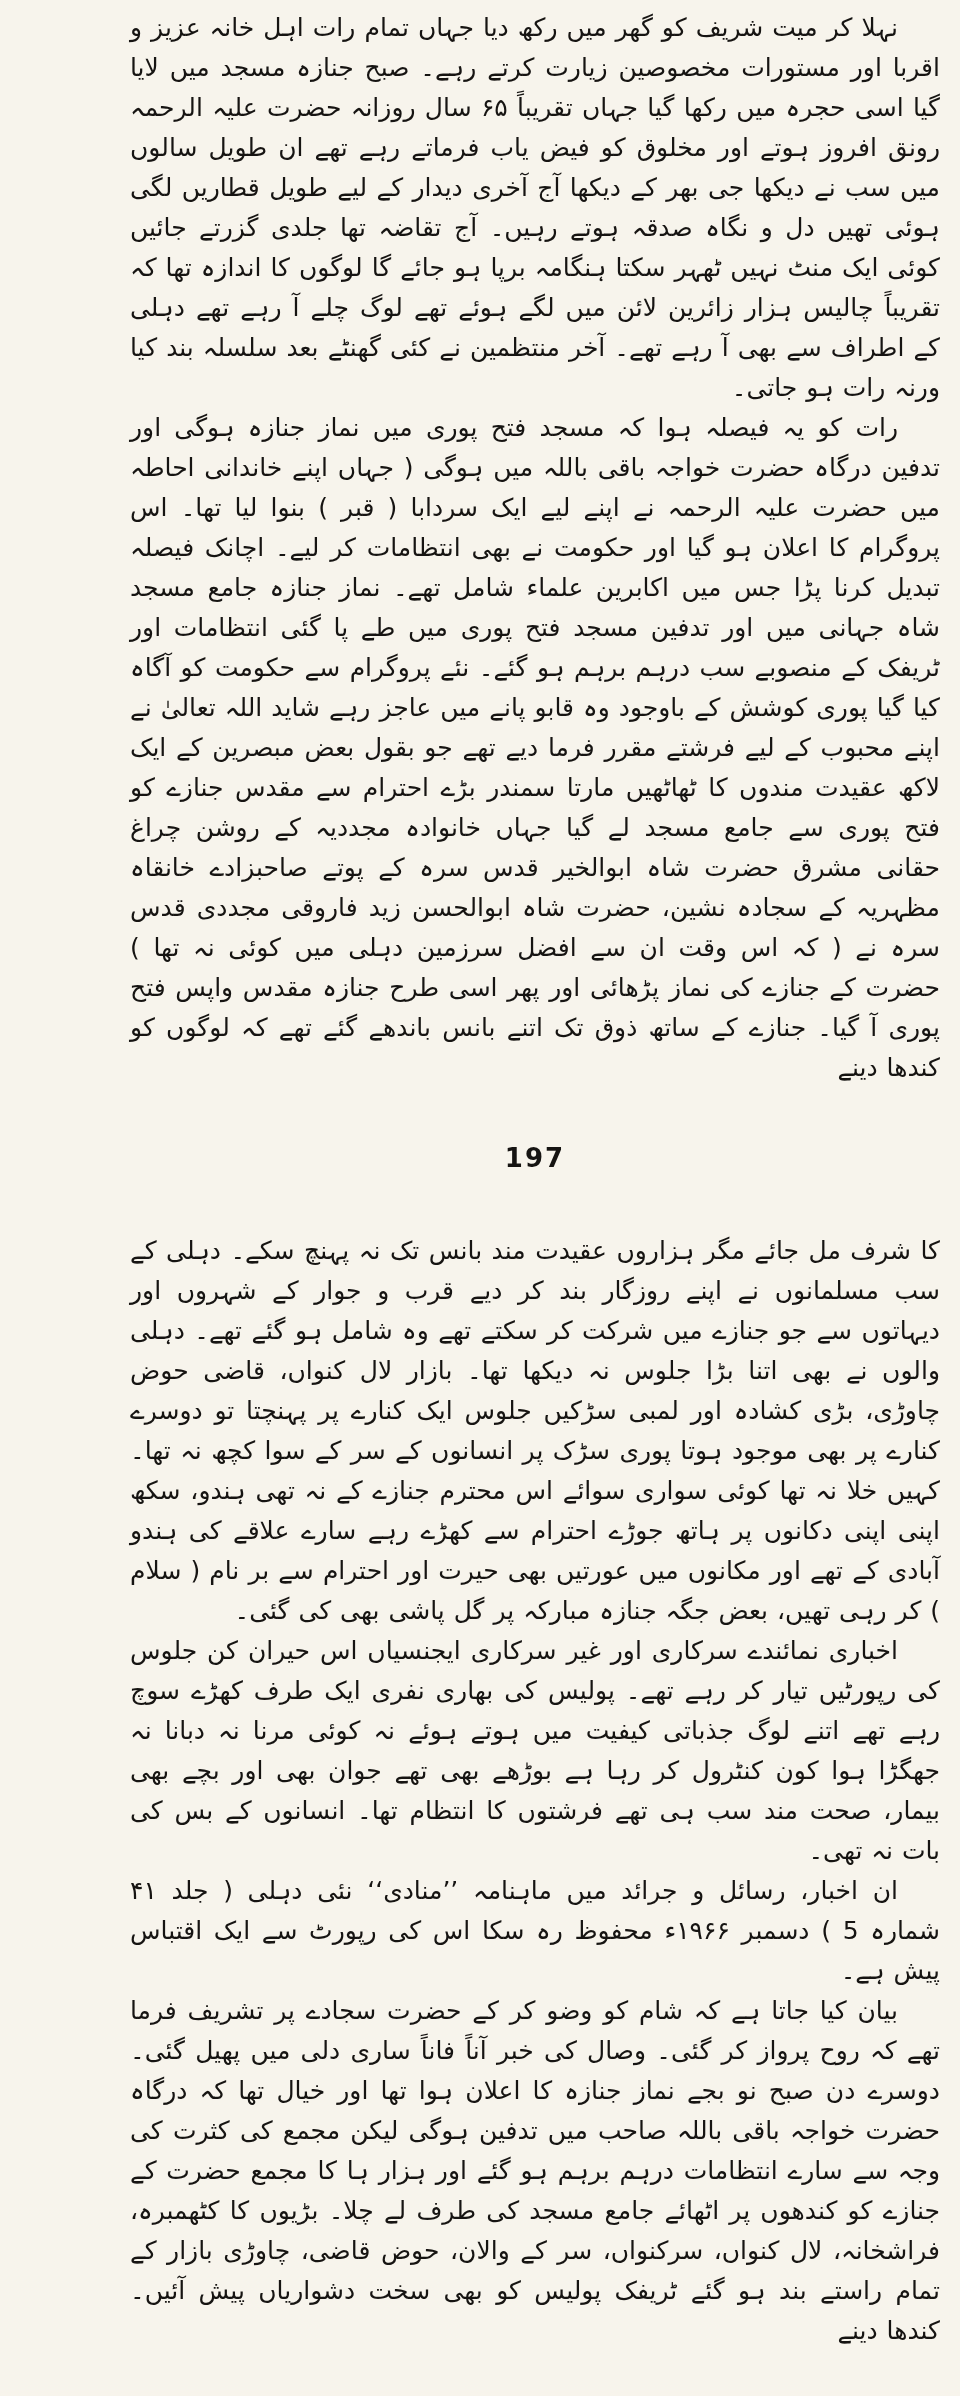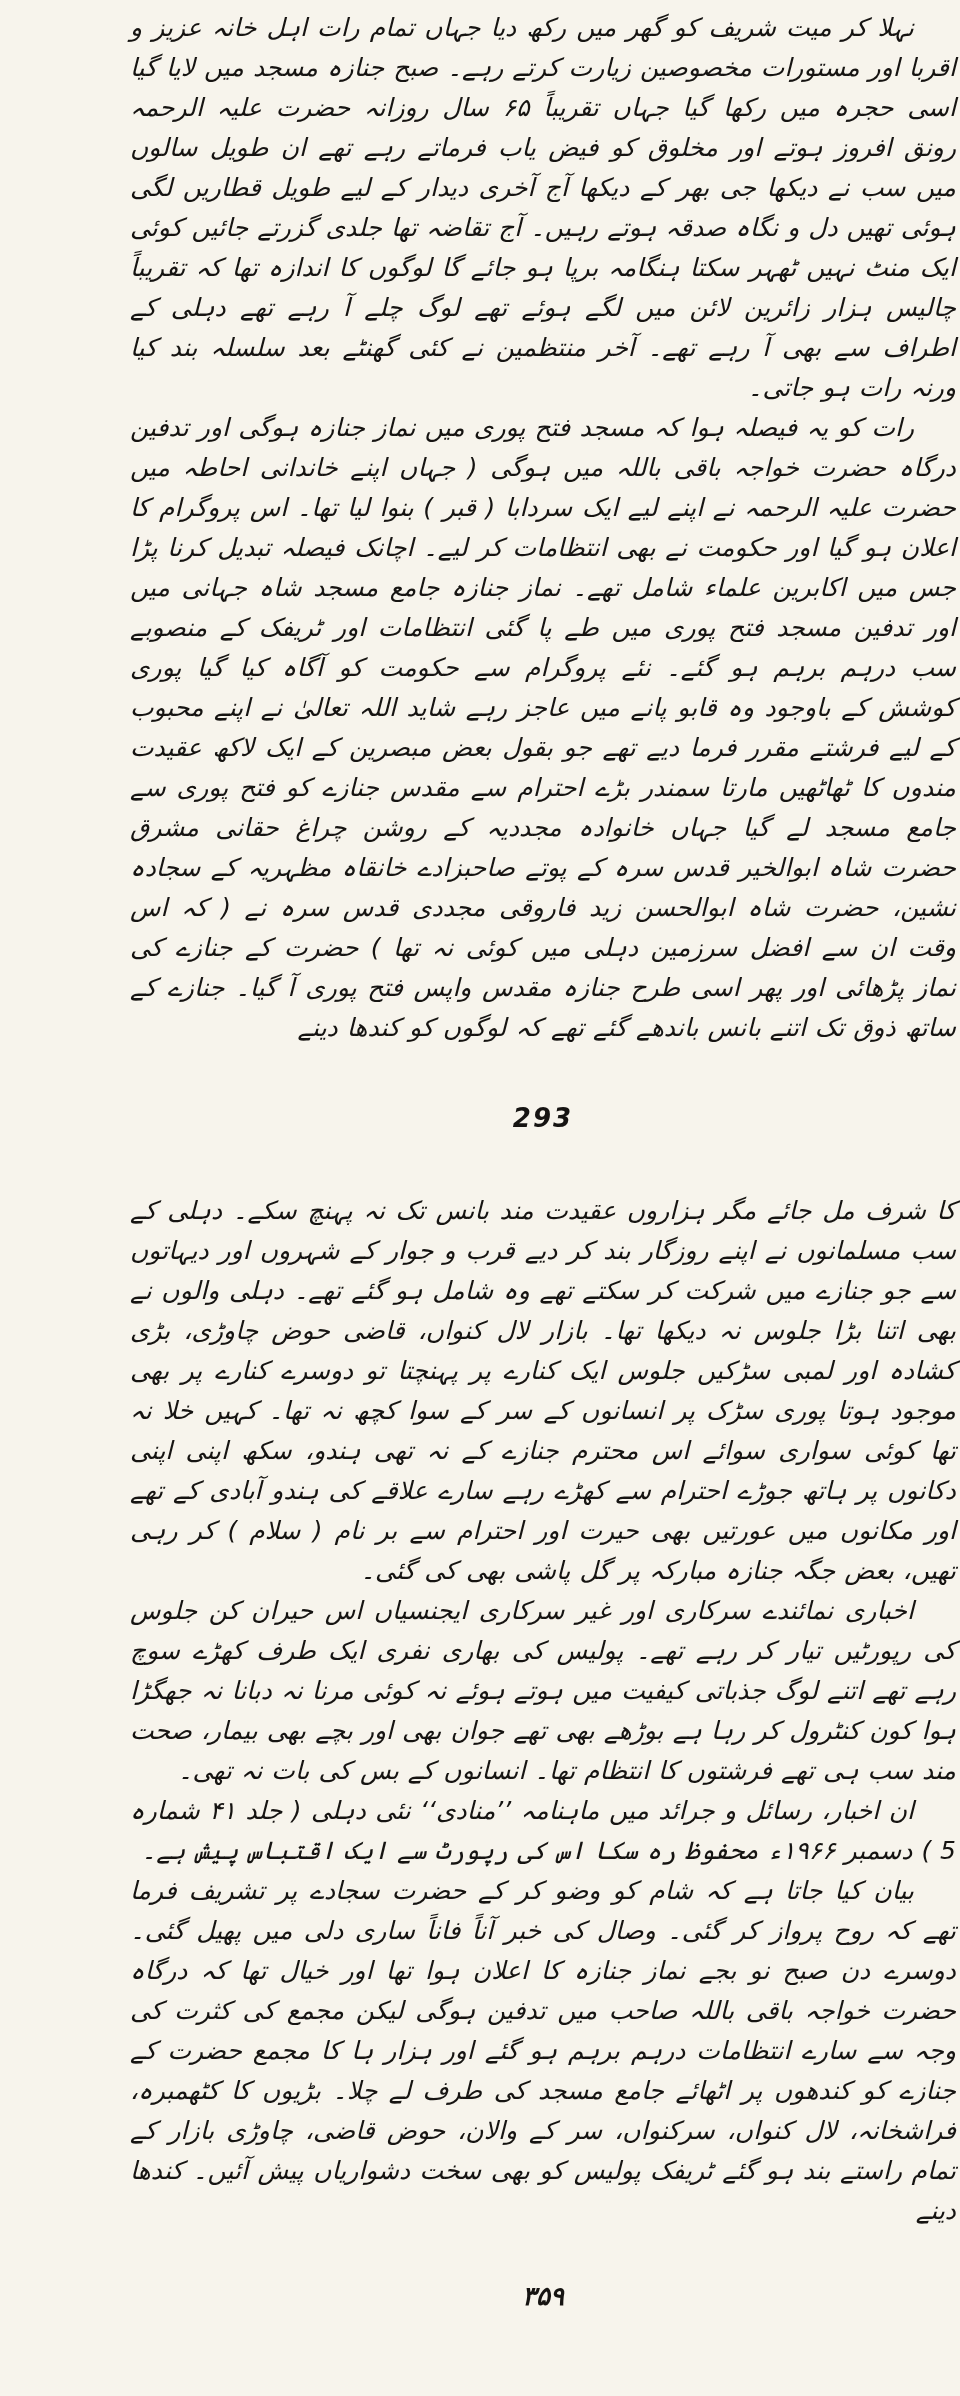--- a/index.html
+++ b/index.html
@@ -10,22 +10,21 @@
     width: 960px;
     min-height: 2396px;
     background: #f7f4ec;
     color: #161412;
     font-family: "DejaVu Sans", sans-serif;
     direction: rtl;
   }
   .scan-page {
     width: 844px;
     box-sizing: border-box;
-    padding: 8px 4px 0 14px;
-    font-style: italic;
+    padding: 8px 20px 0 14px;
   }
   .para {
     font-size: 25px;
     line-height: 40px;
     text-align: justify;
     text-align-last: right;
     margin: 0;
     word-spacing: 1px;
   }
   .para.indent {
@@ -42,21 +41,21 @@
   .page-number-last {
     padding: 50px 0 30px 0;
   }
 </style>
 </head>
 <body>
 
 <section class="scan-page">
   <p class="para indent">نہلا کر میت شریف کو گھر میں رکھ دیا جہاں تمام رات اہل خانہ عزیز و اقربا اور مستورات مخصوصین زیارت کرتے رہے۔ صبح جنازہ مسجد میں لایا گیا اسی حجرہ میں رکھا گیا جہاں تقریباً ۶۵ سال روزانہ حضرت علیہ الرحمہ رونق افروز ہوتے اور مخلوق کو فیض یاب فرماتے رہے تھے ان طویل سالوں میں سب نے دیکھا جی بھر کے دیکھا آج آخری دیدار کے لیے طویل قطاریں لگی ہوئی تھیں دل و نگاہ صدقہ ہوتے رہیں۔ آج تقاضہ تھا جلدی گزرتے جائیں کوئی ایک منٹ نہیں ٹھہر سکتا ہنگامہ برپا ہو جائے گا لوگوں کا اندازہ تھا کہ تقریباً چالیس ہزار زائرین لائن میں لگے ہوئے تھے لوگ چلے آ رہے تھے دہلی کے اطراف سے بھی آ رہے تھے۔ آخر منتظمین نے کئی گھنٹے بعد سلسلہ بند کیا ورنہ رات ہو جاتی۔</p>
   <p class="para indent">رات کو یہ فیصلہ ہوا کہ مسجد فتح پوری میں نماز جنازہ ہوگی اور تدفین درگاہ حضرت خواجہ باقی باللہ میں ہوگی ( جہاں اپنے خاندانی احاطہ میں حضرت علیہ الرحمہ نے اپنے لیے ایک سردابا ( قبر ) بنوا لیا تھا۔ اس پروگرام کا اعلان ہو گیا اور حکومت نے بھی انتظامات کر لیے۔ اچانک فیصلہ تبدیل کرنا پڑا جس میں اکابرین علماء شامل تھے۔ نماز جنازہ جامع مسجد شاہ جہانی میں اور تدفین مسجد فتح پوری میں طے پا گئی انتظامات اور ٹریفک کے منصوبے سب درہم برہم ہو گئے۔ نئے پروگرام سے حکومت کو آگاہ کیا گیا پوری کوشش کے باوجود وہ قابو پانے میں عاجز رہے شاید اللہ تعالیٰ نے اپنے محبوب کے لیے فرشتے مقرر فرما دیے تھے جو بقول بعض مبصرین کے ایک لاکھ عقیدت مندوں کا ٹھاٹھیں مارتا سمندر بڑے احترام سے مقدس جنازے کو فتح پوری سے جامع مسجد لے گیا جہاں خانوادہ مجددیہ کے روشن چراغ حقانی مشرق حضرت شاہ ابوالخیر قدس سرہ کے پوتے صاحبزادے خانقاہ مظہریہ کے سجادہ نشین، حضرت شاہ ابوالحسن زید فاروقی مجددی قدس سرہ نے ( کہ اس وقت ان سے افضل سرزمین دہلی میں کوئی نہ تھا ) حضرت کے جنازے کی نماز پڑھائی اور پھر اسی طرح جنازہ مقدس واپس فتح پوری آ گیا۔ جنازے کے ساتھ ذوق تک اتنے بانس باندھے گئے تھے کہ لوگوں کو کندھا دینے</p>
-  <div class="page-number">293</div>
+  <div class="page-number">197</div>
 </section>
 
 <section class="scan-page">
   <p class="para">کا شرف مل جائے مگر ہزاروں عقیدت مند بانس تک نہ پہنچ سکے۔ دہلی کے سب مسلمانوں نے اپنے روزگار بند کر دیے قرب و جوار کے شہروں اور دیہاتوں سے جو جنازے میں شرکت کر سکتے تھے وہ شامل ہو گئے تھے۔ دہلی والوں نے بھی اتنا بڑا جلوس نہ دیکھا تھا۔ بازار لال کنواں، قاضی حوض چاوڑی، بڑی کشادہ اور لمبی سڑکیں جلوس ایک کنارے پر پہنچتا تو دوسرے کنارے پر بھی موجود ہوتا پوری سڑک پر انسانوں کے سر کے سوا کچھ نہ تھا۔ کہیں خلا نہ تھا کوئی سواری سوائے اس محترم جنازے کے نہ تھی ہندو، سکھ اپنی اپنی دکانوں پر ہاتھ جوڑے احترام سے کھڑے رہے سارے علاقے کی ہندو آبادی کے تھے اور مکانوں میں عورتیں بھی حیرت اور احترام سے بر نام ( سلام ) کر رہی تھیں، بعض جگہ جنازہ مبارکہ پر گل پاشی بھی کی گئی۔</p>
   <p class="para indent">اخباری نمائندے سرکاری اور غیر سرکاری ایجنسیاں اس حیران کن جلوس کی رپورٹیں تیار کر رہے تھے۔ پولیس کی بھاری نفری ایک طرف کھڑے سوچ رہے تھے اتنے لوگ جذباتی کیفیت میں ہوتے ہوئے نہ کوئی مرنا نہ دبانا نہ جھگڑا ہوا کون کنٹرول کر رہا ہے بوڑھے بھی تھے جوان بھی اور بچے بھی بیمار، صحت مند سب ہی تھے فرشتوں کا انتظام تھا۔ انسانوں کے بس کی بات نہ تھی۔</p>
   <p class="para indent">ان اخبار، رسائل و جرائد میں ماہنامہ ’’منادی‘‘ نئی دہلی ( جلد ۴۱ شمارہ 5 ) دسمبر ۱۹۶۶ء محفوظ رہ سکا اس کی رپورٹ سے ایک اقتباس پیش ہے۔</p>
   <p class="para indent">بیان کیا جاتا ہے کہ شام کو وضو کر کے حضرت سجادے پر تشریف فرما تھے کہ روح پرواز کر گئی۔ وصال کی خبر آناً فاناً ساری دلی میں پھیل گئی۔ دوسرے دن صبح نو بجے نماز جنازہ کا اعلان ہوا تھا اور خیال تھا کہ درگاہ حضرت خواجہ باقی باللہ صاحب میں تدفین ہوگی لیکن مجمع کی کثرت کی وجہ سے سارے انتظامات درہم برہم ہو گئے اور ہزار ہا کا مجمع حضرت کے جنازے کو کندھوں پر اٹھائے جامع مسجد کی طرف لے چلا۔ بڑیوں کا کٹھمبرہ، فراشخانہ، لال کنواں، سرکنواں، سر کے والان، حوض قاضی، چاوڑی بازار کے تمام راستے بند ہو گئے ٹریفک پولیس کو بھی سخت دشواریاں پیش آئیں۔ کندھا دینے</p>
   <div class="page-number page-number-last">۳۵۹</div>
 </section>
 

